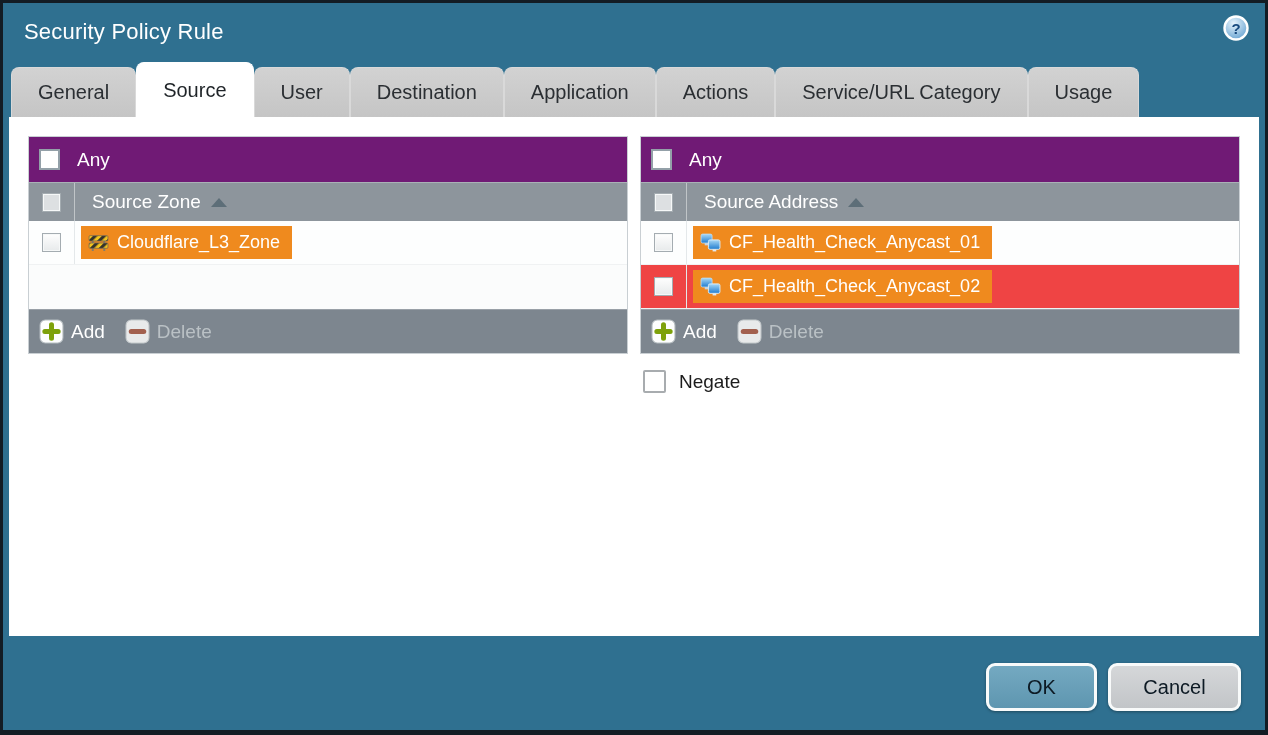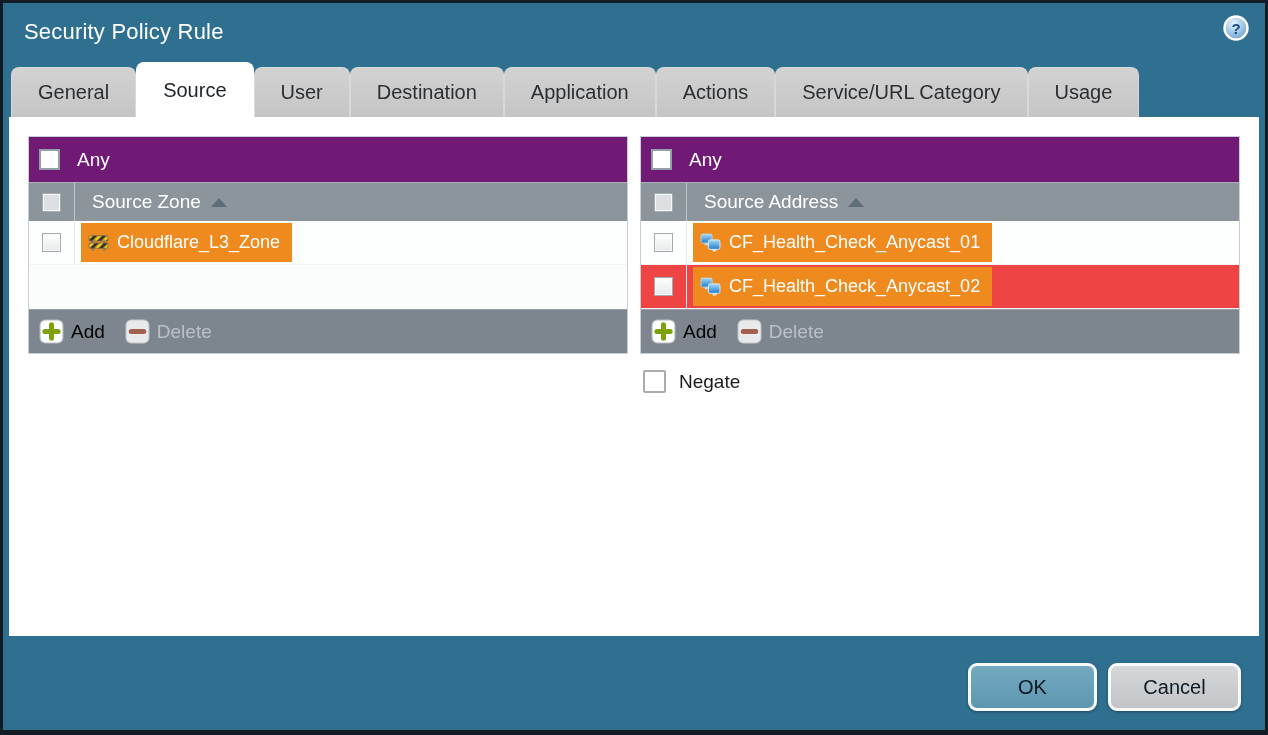--- a/index.html
+++ b/index.html
@@ -44,45 +44,45 @@
 
   .panel-body { flex:1; overflow:hidden; background:#fbfcfc; }
   .row { height:44px; display:flex; align-items:center; background:#fdfefe; border-bottom:1px solid #f0f2f3; }
   .row.alt { background:#ef4444; }
   .cbcell { width:46px; align-self:stretch; display:flex; align-items:center; justify-content:center; flex:none; }
   .row .cbcell { border-right:1px solid #e4e8ea; }
 
   .chip {
     display:inline-flex; align-items:center; gap:8px; margin-left:6px;
     background:#ef8a1e; color:#ffffff; font-size:18px;
-    padding:4px 12px 4px 7px; height:39px; cursor:pointer; white-space:nowrap;
+    padding:4px 12px 4px 7px; height:33px; cursor:pointer; white-space:nowrap;
   }
 
   .ptoolbar { height:44px; flex:none; background:#7d868f; border-top:1px solid #99a0a7; display:flex; align-items:center; gap:20px; padding-left:10px; }
-  .tool { display:flex; align-items:center; gap:7px; font-size:19px; color:#000000; cursor:pointer; }
+  .tool { display:flex; align-items:center; gap:7px; font-size:19px; color:#ffffff; cursor:pointer; }
   .tool.disabled { color:#bac1c5; cursor:default; }
 
   
   .cb { background:#ffffff; border:2px solid #93a0a8; width:21px; height:21px; cursor:pointer; }
   .cb.small { width:19px; height:19px; border-width:1px; border-color:#a4acb1; background:linear-gradient(#fefefe,#e7eaeb); box-shadow:inset 0 0 0 1px #f6f8f8; }
   .cb.dim { background:#dde0e2; }
   .cb.negate { width:23px; height:23px; border:2px solid #a8acaf; background:#ffffff; border-radius:2px; }
 
   .negate-row { display:flex; align-items:center; gap:13px; margin:16px 0 0 634px; }
   .negate-row .label { font-size:19px; color:#1c1c1c; }
 
   
   .footer-buttons { position:absolute; right:24px; bottom:19px; display:flex; gap:11px; }
   .btn {
     height:48px; border-radius:9px; border:3px solid #f8fafa;
     font-size:20px; color:#0d1a24; font-family:"Liberation Sans",sans-serif;
     display:flex; align-items:center; justify-content:center; cursor:pointer;
     box-shadow:0 1px 3px rgba(0,0,0,.35);
   }
-  .btn.ok { width:129px; background:linear-gradient(#74a9c1,#5e96b0);margin-left:28px; }
+  .btn.ok { width:111px; background:linear-gradient(#74a9c1,#5e96b0);margin-left:28px; }
   .btn.cancel { width:133px; background:linear-gradient(#d5d7d9,#c2c5c8); }
 
   .icon20 { width:21px; height:21px; flex:none; display:block; }
   .icon24 { width:25px; height:25px; flex:none; display:block; }
 </style>
 </head>
 <body>
 
 <svg width="0" height="0" style="position:absolute">
   <defs>

